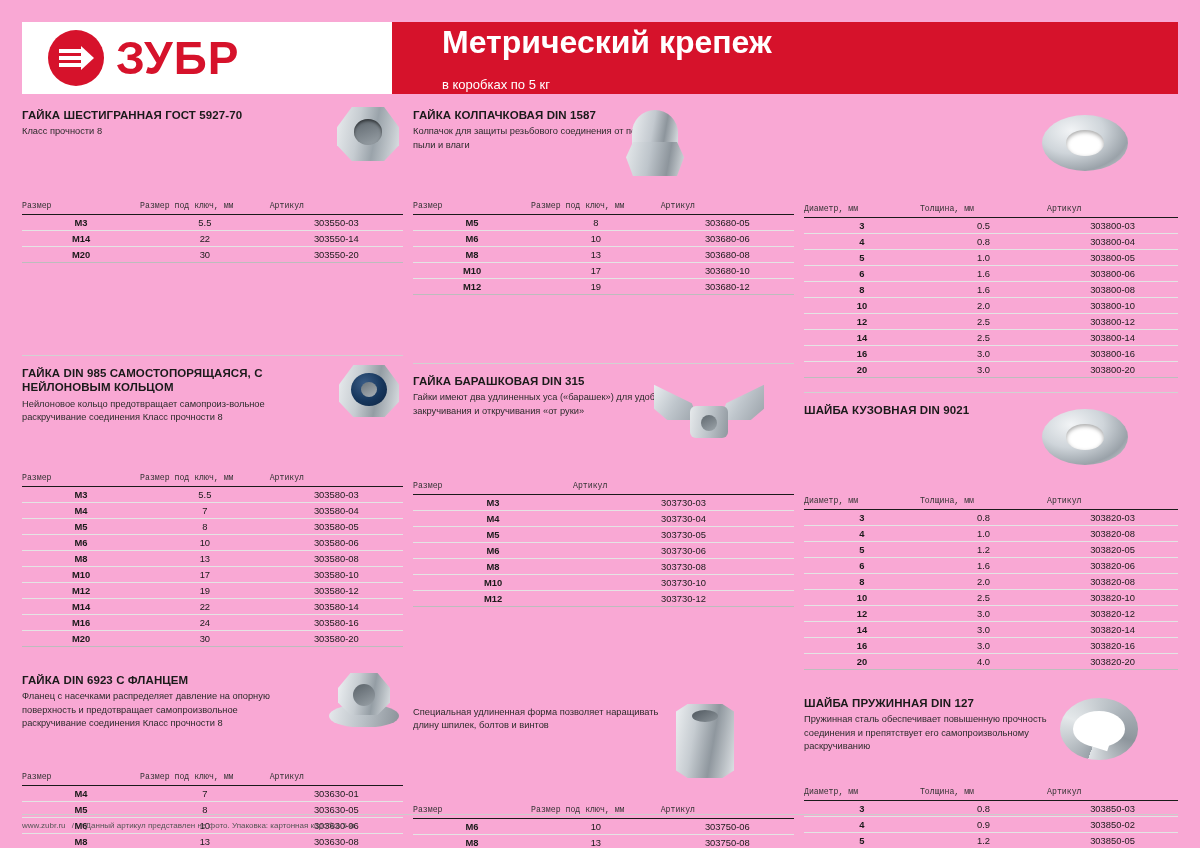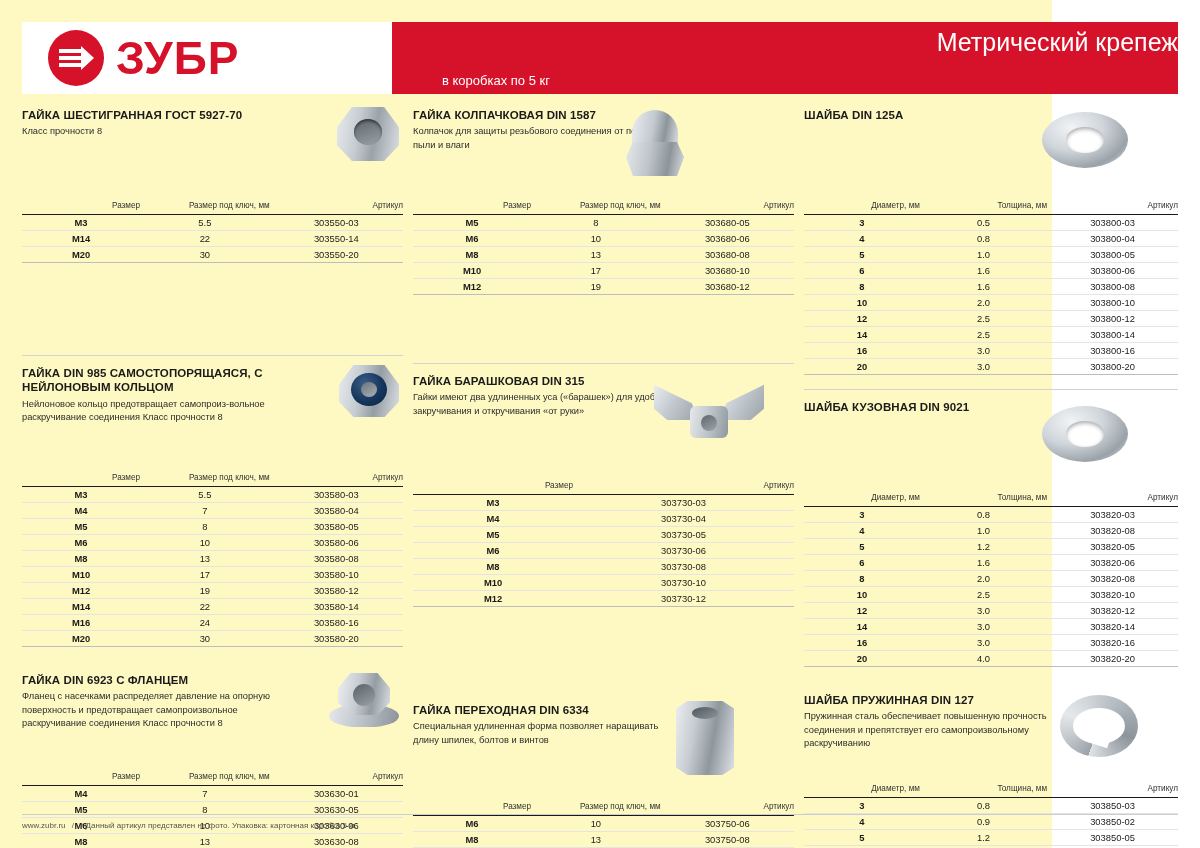--- a/index.html
+++ b/index.html
@@ -11,22 +11,22 @@
     width: 1200px;
     height: 848px;
     font-family: "Liberation Sans", sans-serif;
     color: #1a1a1a;
     position: relative;
     overflow: hidden;
   }
   .page {
     position: absolute;
     left: 0; top: 0;
-    width: 1052px; height: 848px;
-    background: #fef9c3;
+    width: 1200px; height: 848px;
+    background: #f9a8d4;
   }
 
   
   .header {
     position: absolute;
     left: 22px; top: 22px;
     width: 1156px; height: 72px;
     background: #d6122b;
     display: flex;
     align-items: stretch;
@@ -80,24 +80,23 @@
   .header-title-block {
     flex: 1;
     color: #ffffff;
     display: flex;
     flex-direction: column;
     justify-content: center;
     padding-left: 50px;
     box-sizing: border-box;
   }
   .header-title {
-    font-size: 25px;
-    font-weight: normal;
+    font-size: 32px;
+    font-weight: bold;
     line-height: 1.15;
-    text-align: right;
   }
   .header-sub {
     font-size: 13px;
     margin-top: 17px;
     font-weight: normal;
   }
 
   
   .col {
     position: absolute;
@@ -314,21 +313,22 @@
     width: 100%;
     border-collapse: collapse;
     margin-top: 4px;
   }
   table.spec thead th {
     font-size: 8.2px;
     font-weight: normal;
     color: #333;
     padding: 3px 0 4px 0;
     border-bottom: 1px solid #1a1a1a;
-    text-align: right;
+    text-align: left;
+    font-family: Liberation Mono, monospace;
   }
   table.spec tbody td {
     font-size: 9.4px;
     padding: 2.0px 0;
     text-align: center;
     border-bottom: 1px solid #e4e4e4;
     color: #1a1a1a;
   }
   table.spec tbody tr:last-child td { border-bottom: 1px solid #bdbdbd; }
   table.spec td.size { font-weight: bold; }
@@ -653,21 +653,20 @@
               <td class="c3">303730-12</td>
             </tr>
         </tbody>
       </table>
     </div>
 
     <div style="height:84px;"></div>
 
     <div class="block">
       <div class="block-head" style="min-height:92px;">
-        <div class="block-title">ГАЙКА ПЕРЕХОДНАЯ DIN 6334</div>
         <div class="block-desc">Специальная удлиненная форма позволяет наращивать длину шпилек, болтов и винтов</div>
         <div class="prod" style="right:60px;">
           <div class="couplernut">
               <div class="body"></div>
               <div class="hole"></div>
             </div>
         </div>
       </div>
       <table class="spec">
         <thead>
@@ -696,21 +695,20 @@
 
         </tbody>
       </table>
     </div>
   </div>
 
   <div class="col col-3">
 
     <div class="block">
       <div class="block-head" style="min-height:86px;">
-        <div class="block-title">ШАЙБА DIN 125A</div>
         <div class="block-desc"></div>
         <div class="prod" style="right:50px; top:4px;">
           <div class="washer">
               <div class="disc"></div>
               <div class="hole"></div>
             </div>
         </div>
       </div>
       <table class="spec">
         <thead>

